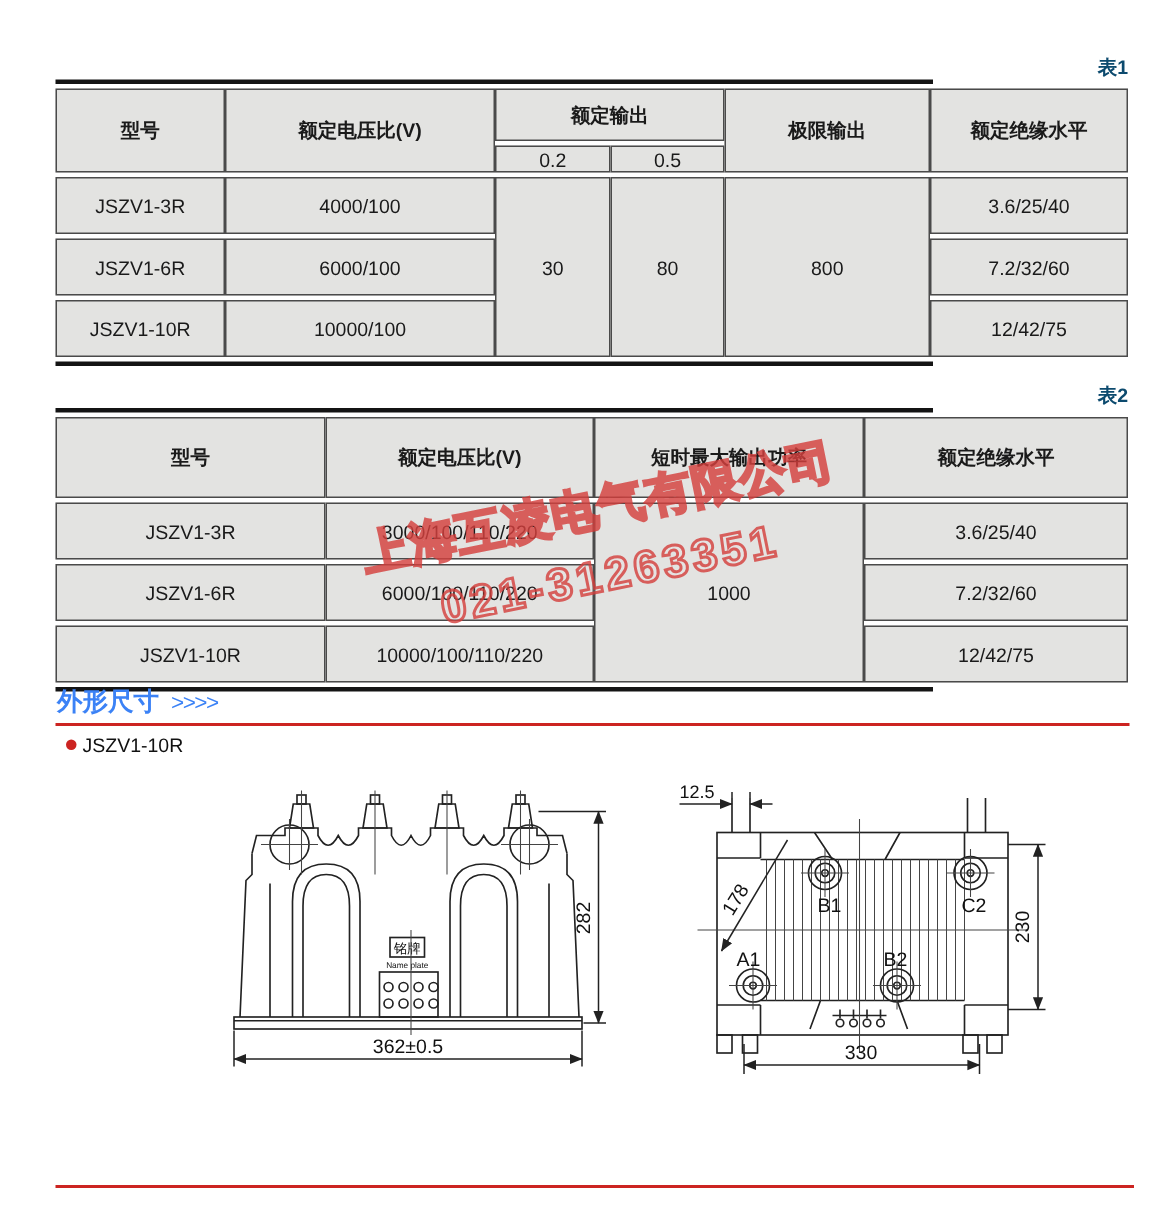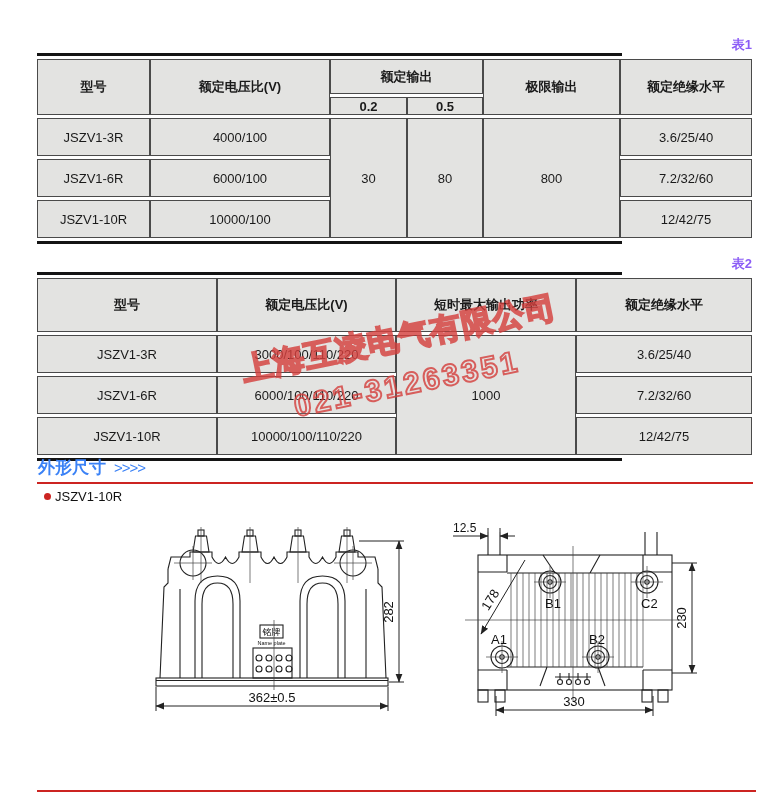--- a/index.html
+++ b/index.html
@@ -1,30 +1,30 @@
 <!DOCTYPE html>
 <html><head>
 <meta charset="utf-8">
 <style>
   html,body{margin:0;padding:0;background:#ffffff;}
   .page{position:relative;width:770px;height:804px;background:#fff;overflow:hidden;
         font-family:"Liberation Sans","DejaVu Sans",sans-serif;color:#1a1a1a;}
 
   .caption{position:absolute;left:38px;font-size:13px;font-weight:bold;white-space:nowrap;}
-  .tag{position:absolute;right:18px;font-size:13px;font-weight:bold;color:#8b5cf6;}
+  .tag{position:absolute;right:18px;font-size:13px;font-weight:bold;color:#0c4a6e;}
 
   .twrap{position:absolute;left:37px;width:585px;
          border-top:3px solid #141414;border-bottom:3px solid #141414;}
   table{border-collapse:separate;border-spacing:0 3px;width:100%;table-layout:fixed;}
   th,td{background:#e3e3e1;border:1px solid #4a4a4a;text-align:center;
         vertical-align:middle;font-size:13px;padding:0;overflow:hidden;}
   th{font-weight:bold;}
   td{font-weight:normal;margin-top:16px;}
   .t1 .h1 th{height:33px;}
-  .t1 .h2 th{height:16px;font-weight:bold;}
+  .t1 .h2 th{height:16px;font-weight:normal;}
   .t1 .br td{height:36px;}
   .t2 .h1 th{height:52px;}
   .t2 .br td{height:36px;}
 
   .watermark{position:absolute;left:238px;top:350px;z-index:6;pointer-events:none;
              transform:rotate(-11.5deg);transform-origin:left top;white-space:nowrap;}
   .wm-line{font-weight:bold;color:rgba(255,235,235,0.10);
            -webkit-text-stroke:2px rgba(211,60,58,0.8);}
   .wm-company{font-size:31px;letter-spacing:1px;}
   .wm-phone{font-size:30px;letter-spacing:3px;margin-left:44px;margin-top:8px;}

